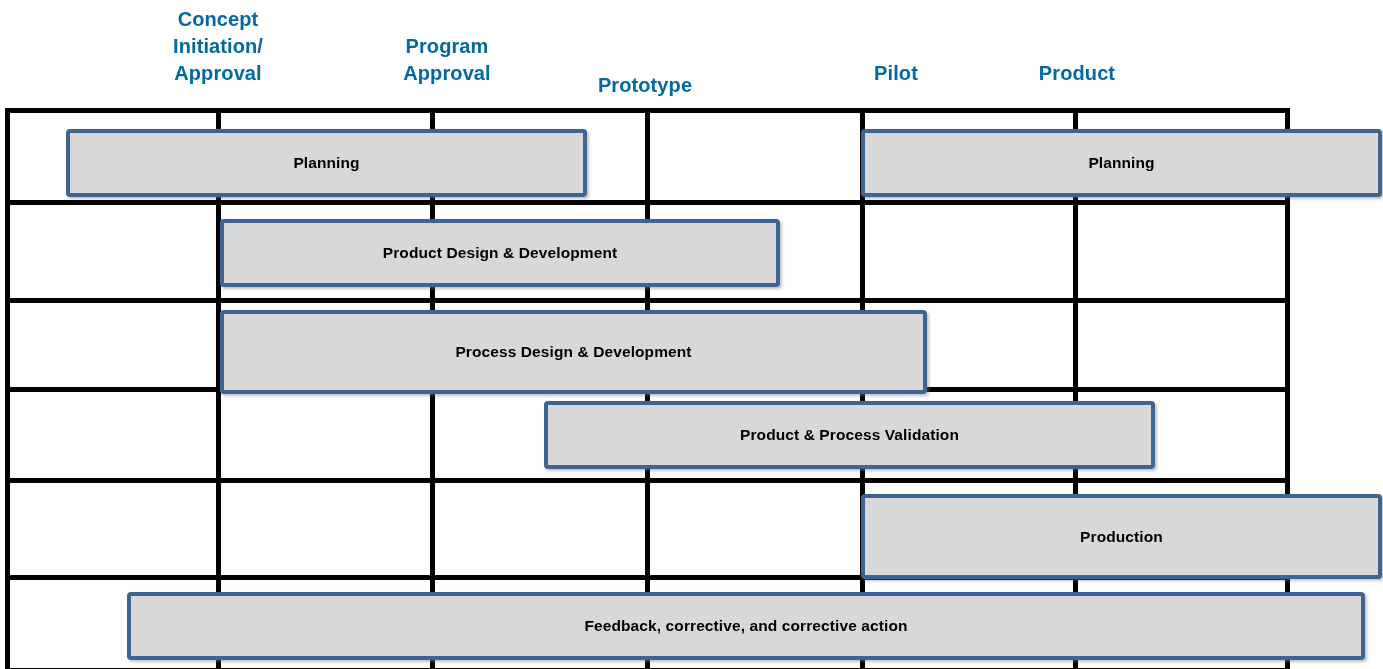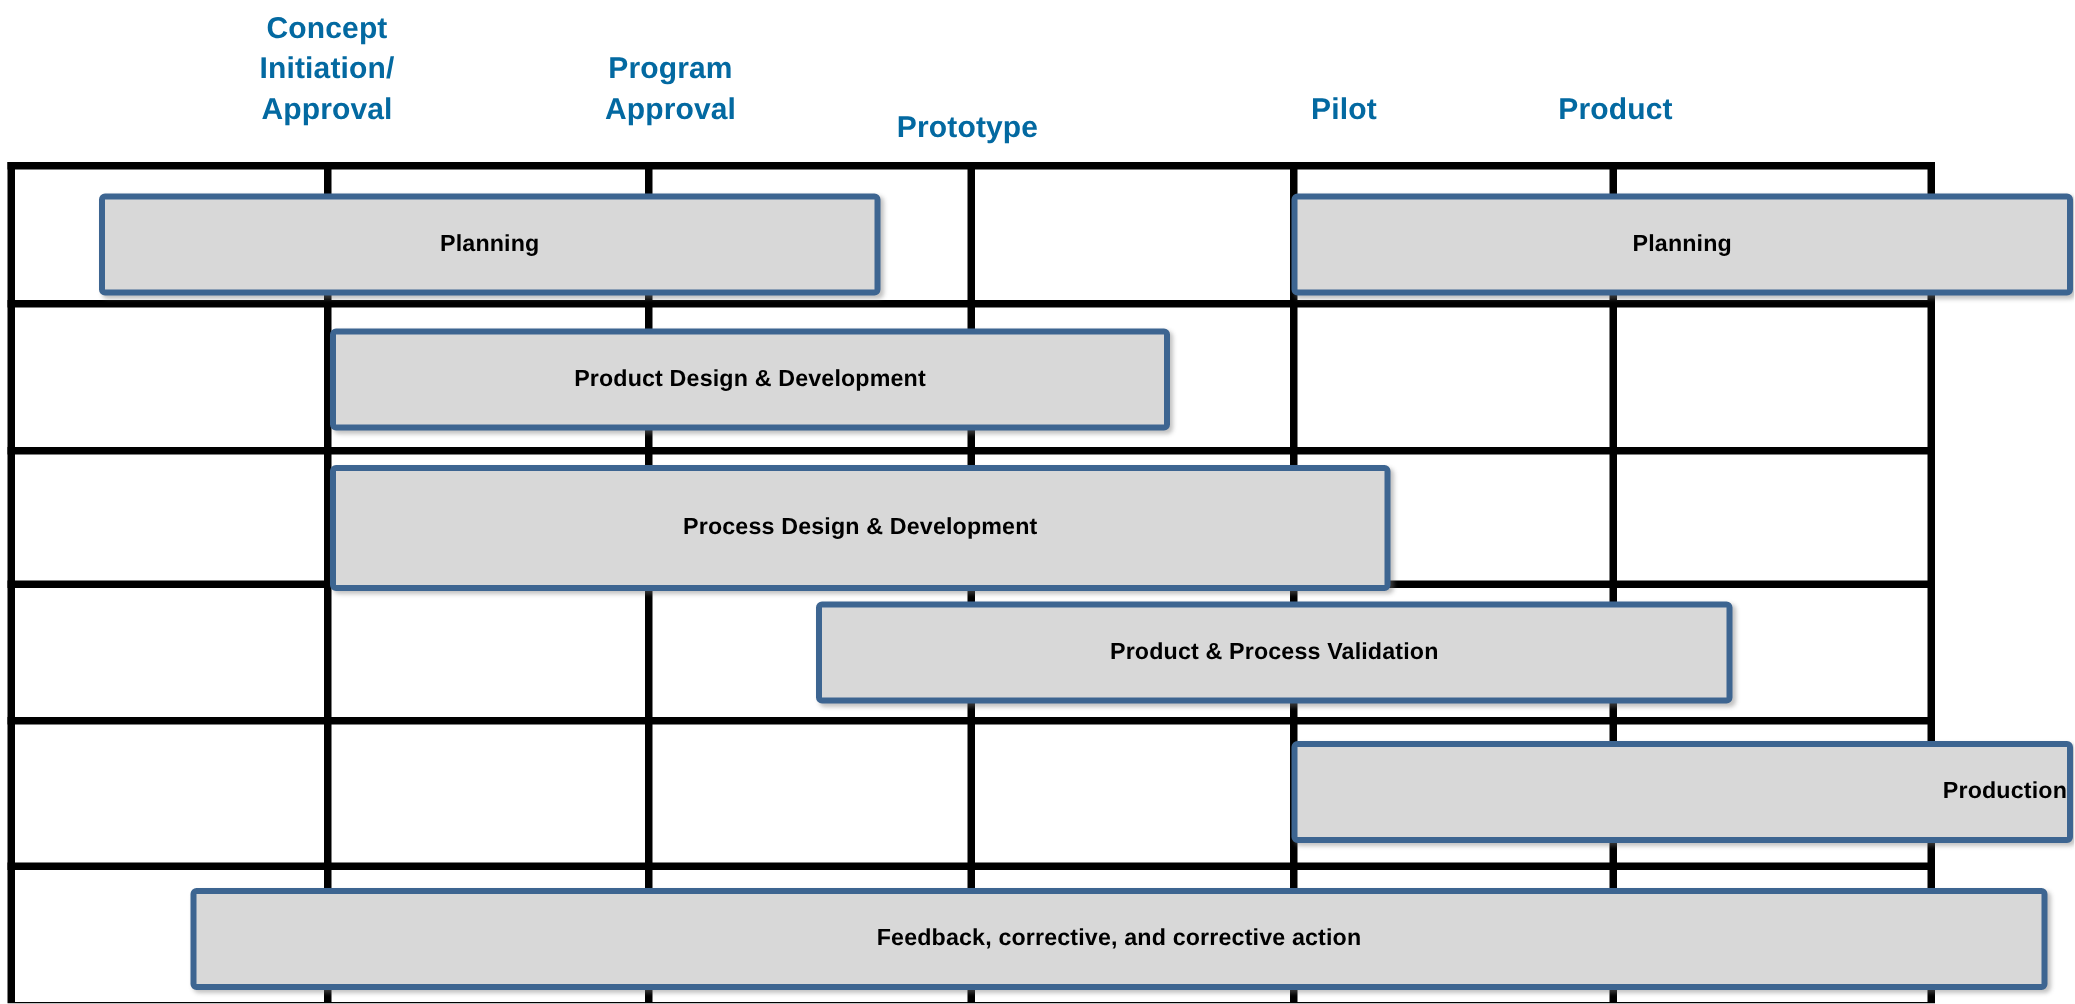--- a/index.html
+++ b/index.html
@@ -104,21 +104,21 @@
       </div>
       <div class="bar" style="left: 220px; top: 219px; width: 560px; height: 68px; background: rgb(216, 216, 216); border-color: rgb(61, 101, 145);">
         <span class="bar-label">Product Design &amp; Development</span>
       </div>
       <div class="bar" style="left: 220px; top: 310px; width: 707px; height: 84px; background: rgb(216, 216, 216); border-color: rgb(61, 101, 145);">
         <span class="bar-label">Process Design &amp; Development</span>
       </div>
       <div class="bar" style="left: 528px; top: 401px; width: 611px; height: 68px; background: rgb(216, 216, 216); border-color: rgb(61, 101, 145); margin-left: 16px;">
         <span class="bar-label">Product &amp; Process Validation</span>
       </div>
-      <div class="bar" style="left: 861px; top: 494px; width: 521px; height: 68px; background: rgb(216, 216, 216); border-color: rgb(61, 101, 145); justify-content: flex-end;">
+      <div class="bar" style="left: 861px; top: 494px; width: 521px; height: 85px; background: rgb(216, 216, 216); border-color: rgb(61, 101, 145);">
         <span class="bar-label">Production</span>
       </div>
       <div class="bar" style="left: 127px; top: 592px; width: 1238px; height: 68px; background: rgb(216, 216, 216); border-color: rgb(61, 101, 145);">
         <span class="bar-label">Feedback, corrective, and corrective action</span>
       </div>
     </div>
 
 </div>
 
 </body></html>

